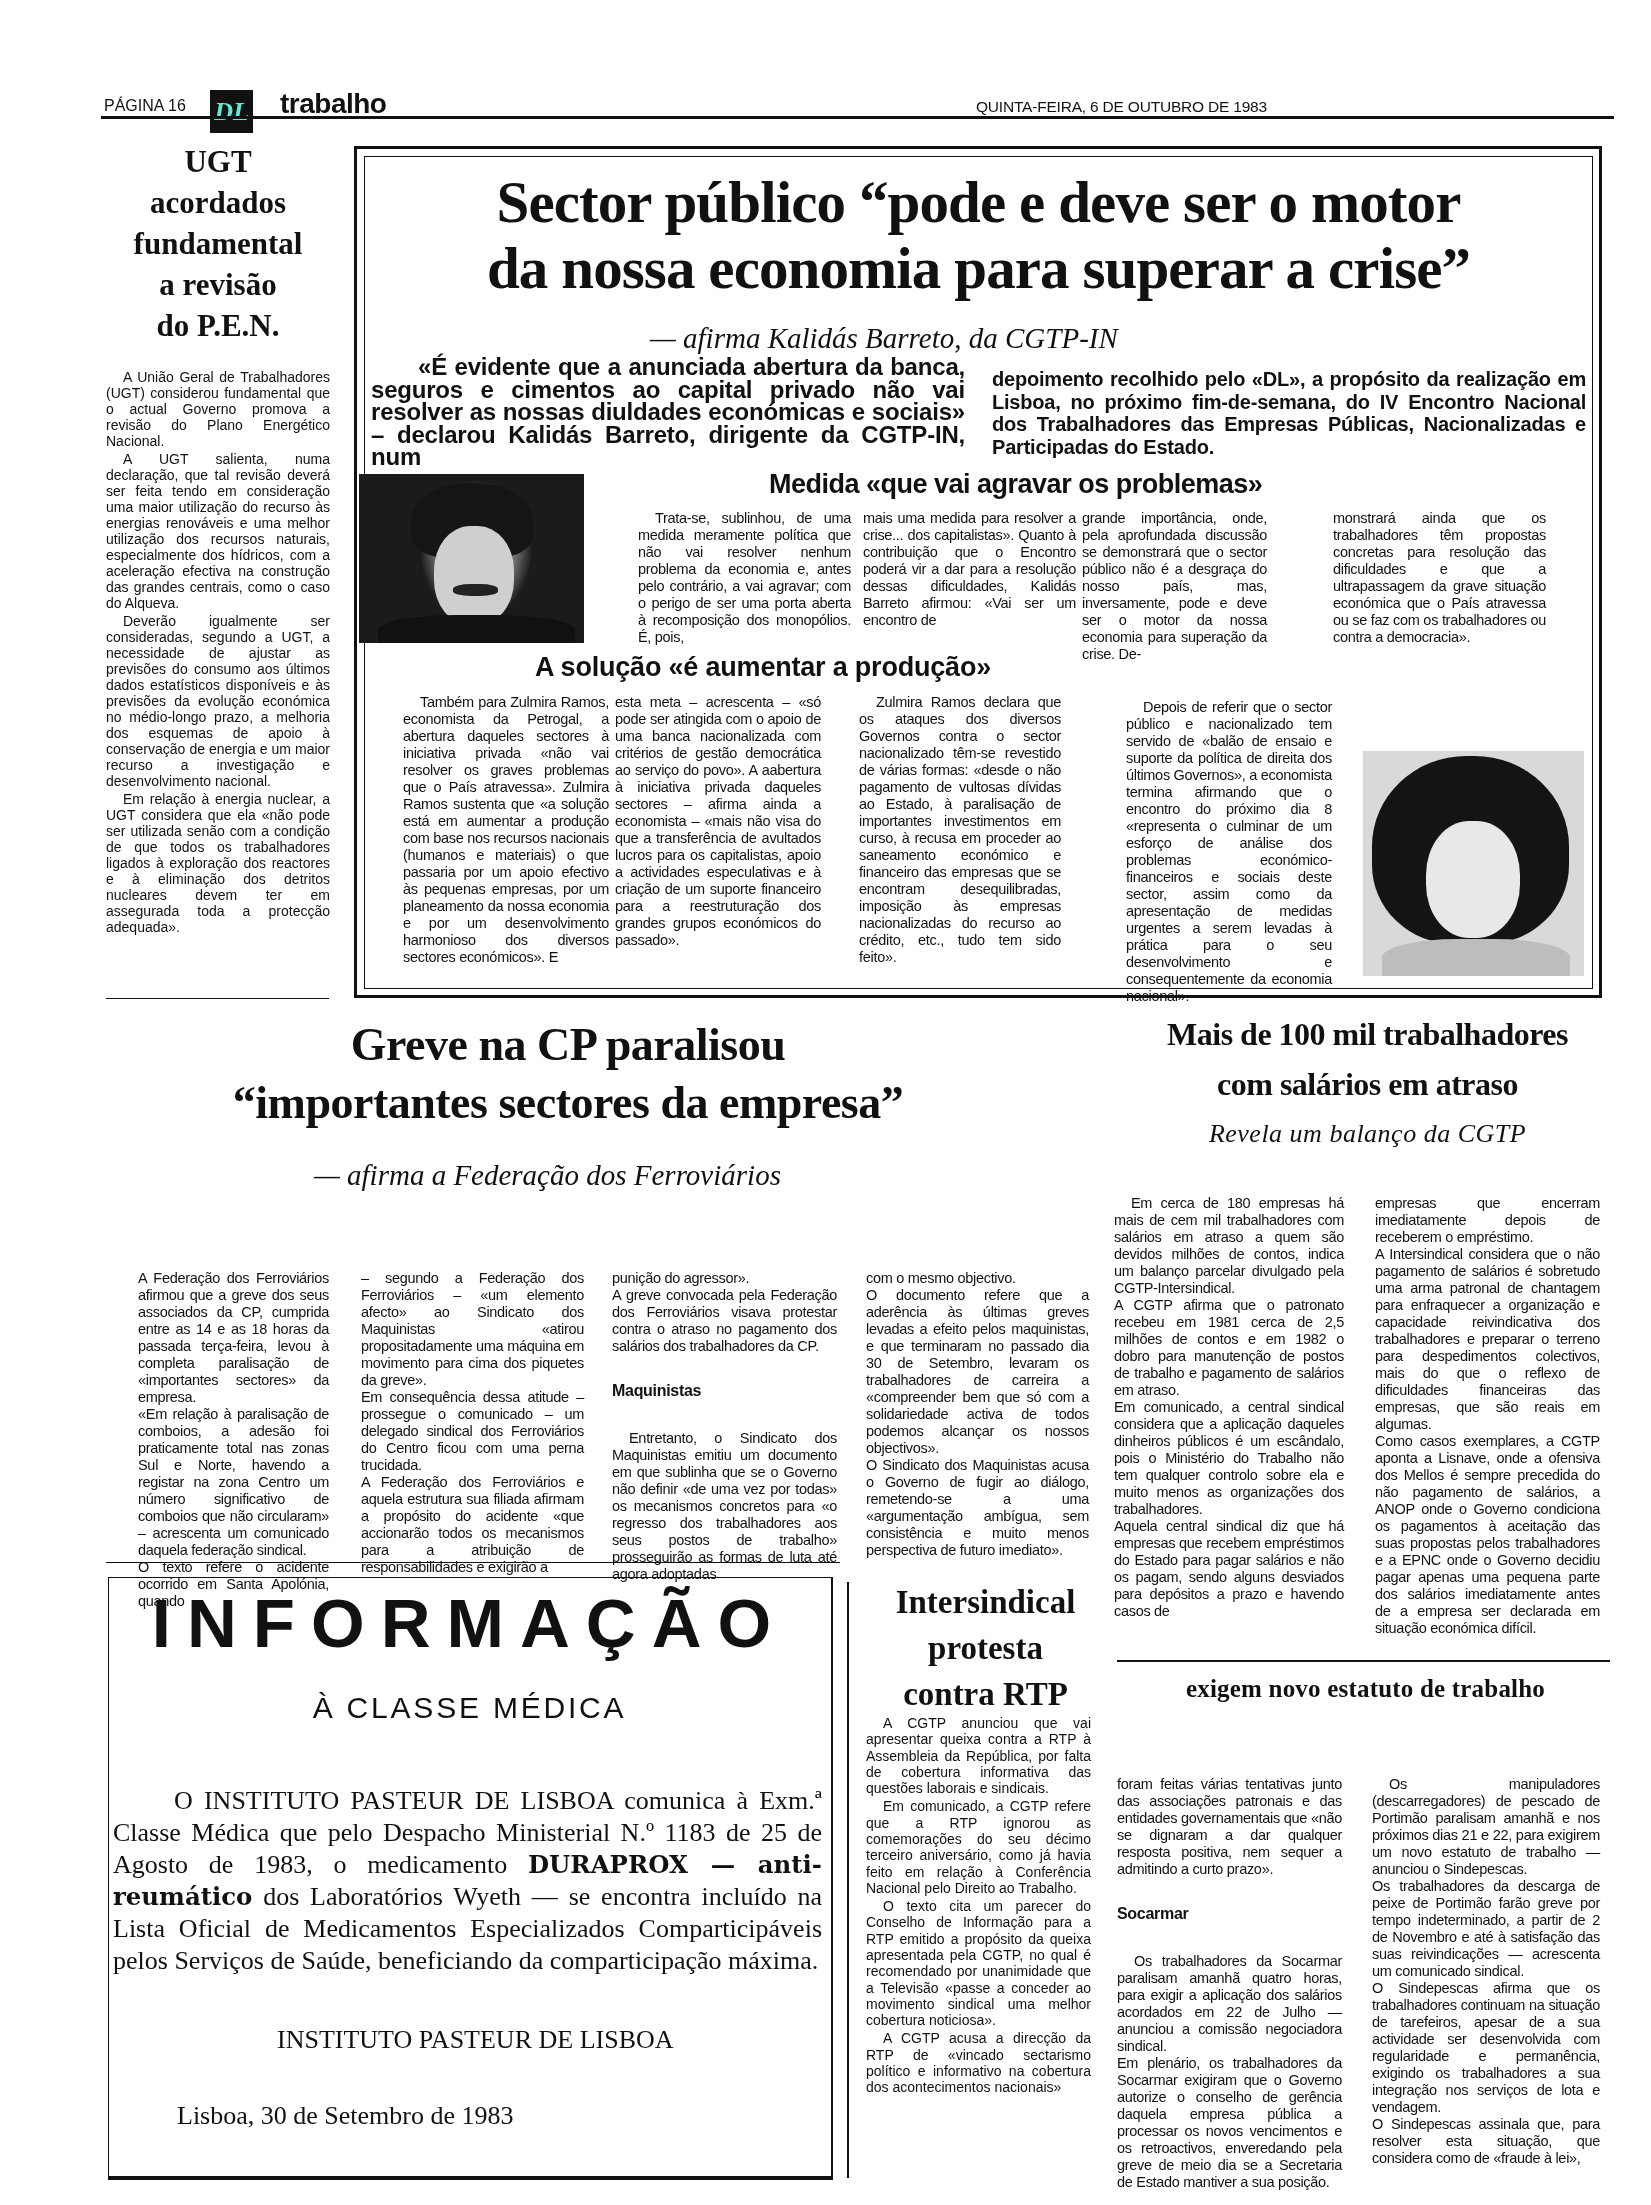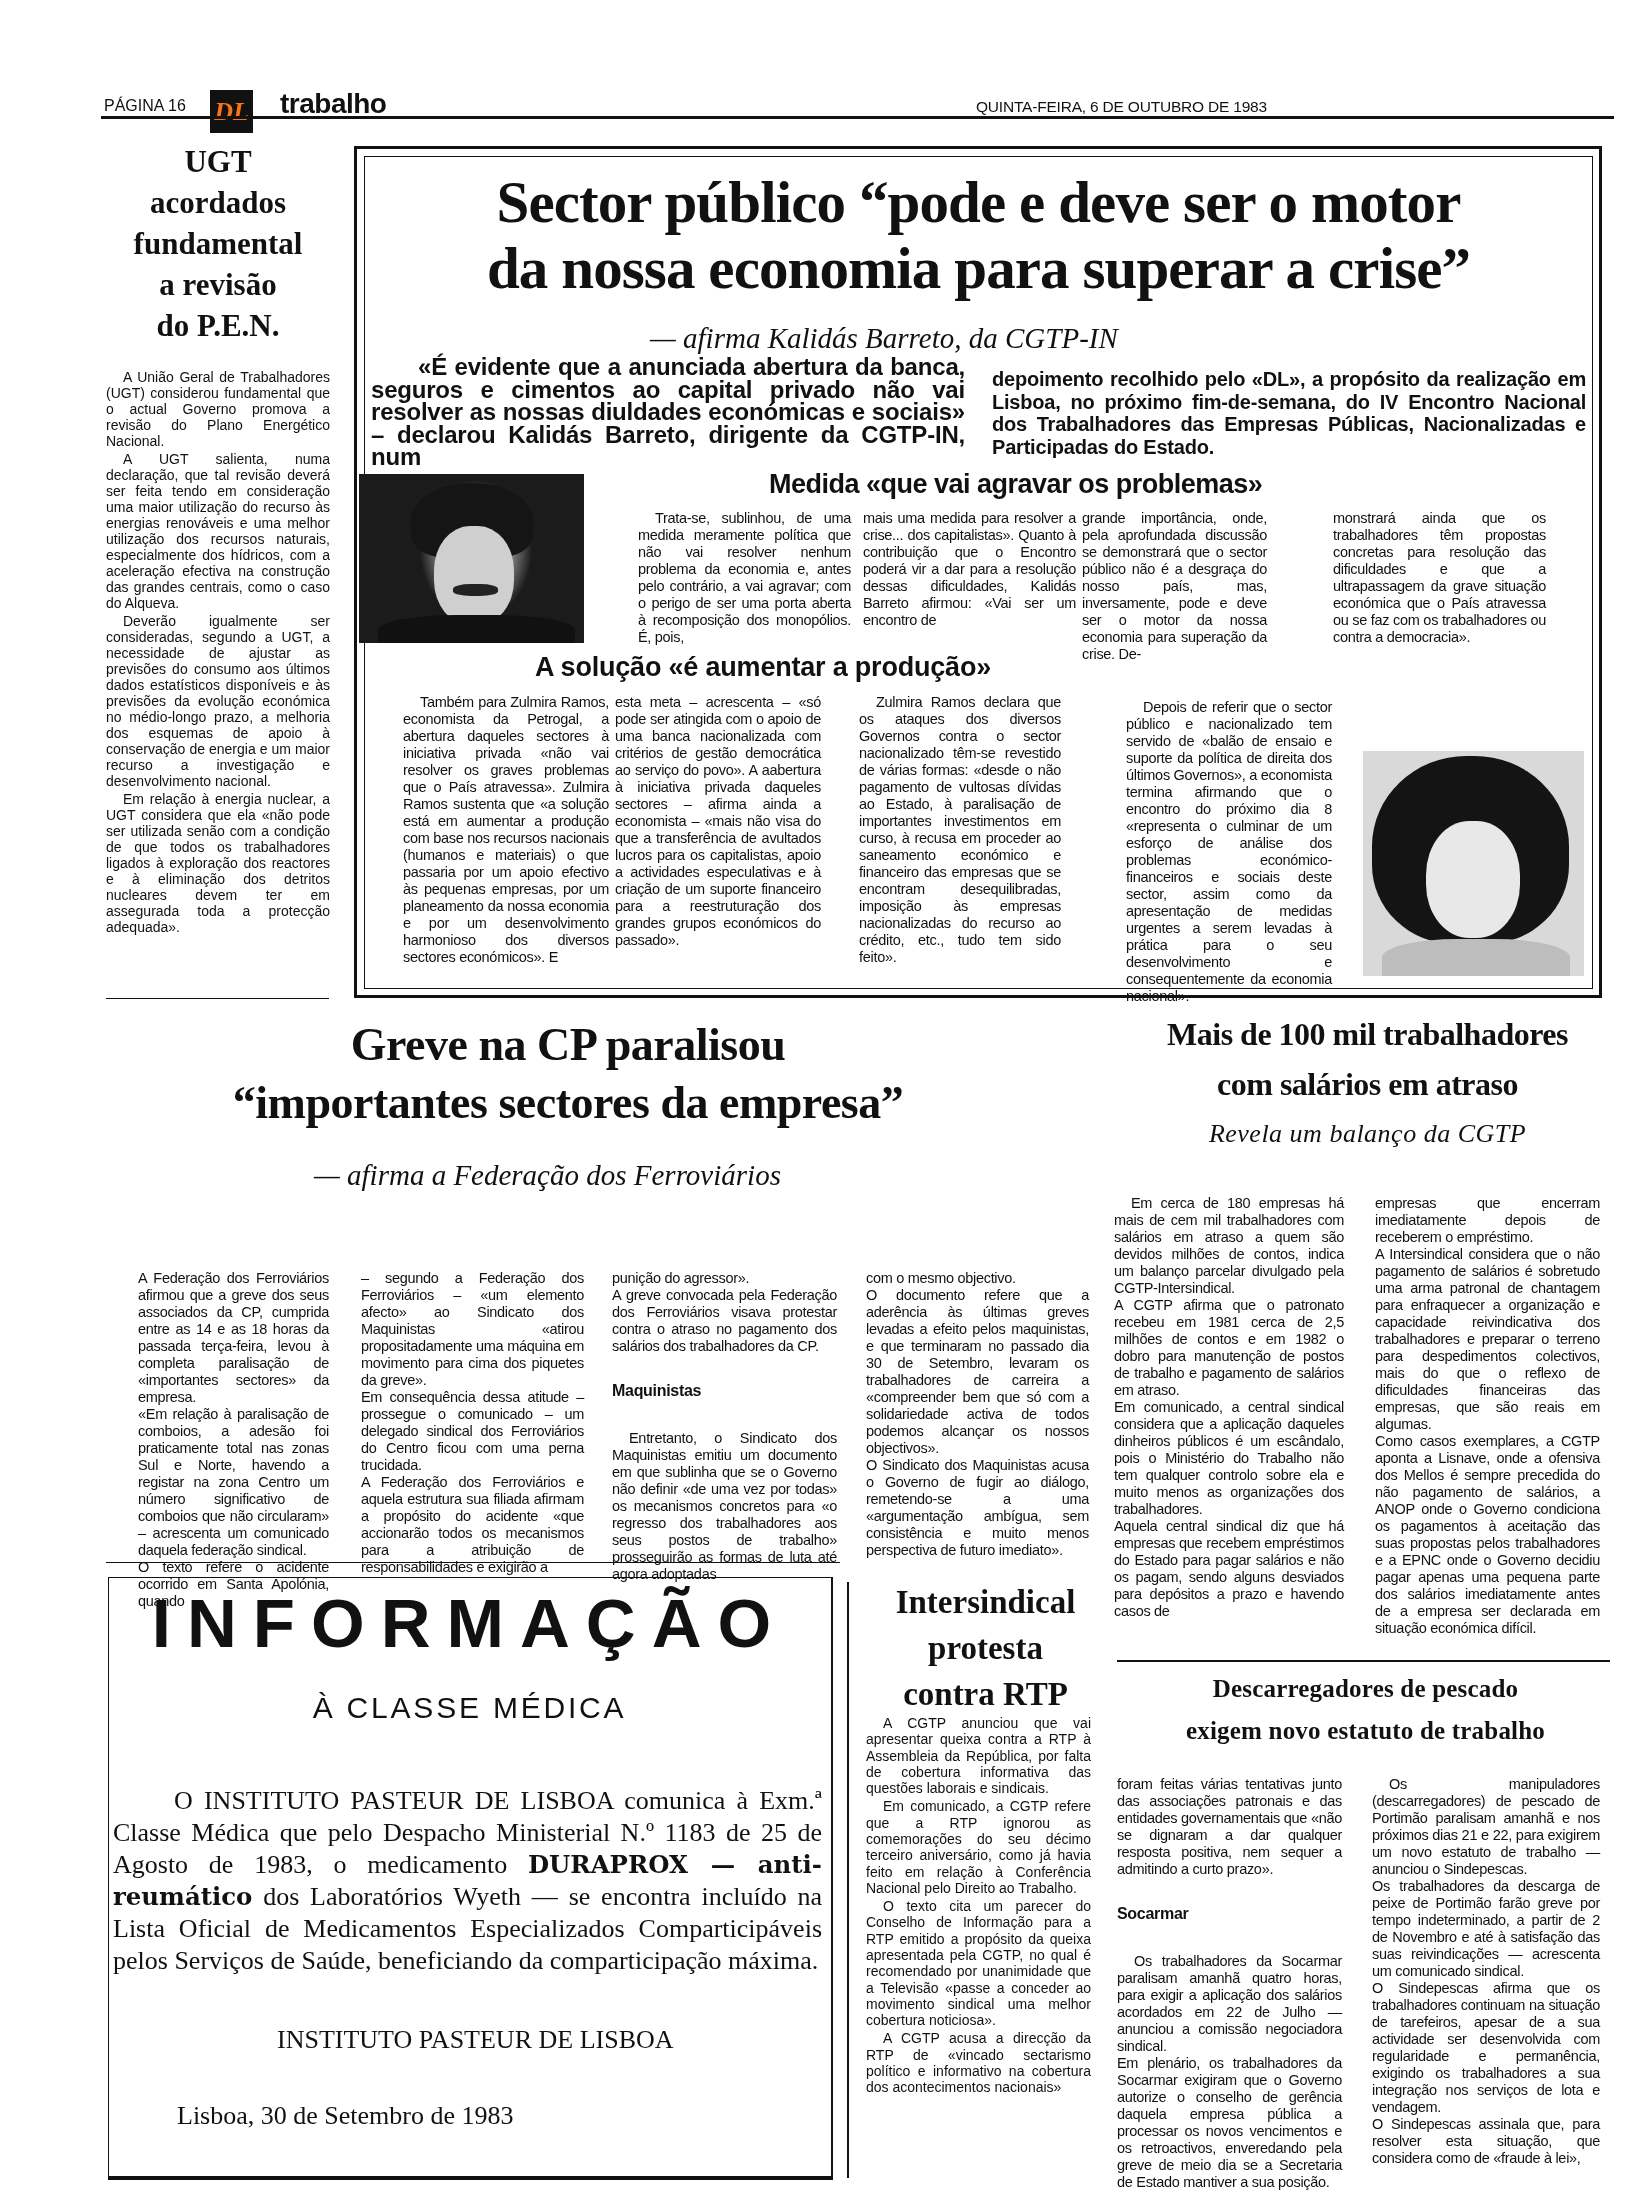--- a/index.html
+++ b/index.html
@@ -13,21 +13,21 @@
   .sans { font-family:Liberation Sans, sans-serif; }
   .rule { position:absolute; background:#111; }
   .photo { position:absolute; background:#222; overflow:hidden; }
   .subhead { font-weight:bold; font-size:16px; margin:10.3px 0 12.2px 0 !important; text-indent:0 !important; }
   .center { text-align:center; }
 </style>
 </head>
 <body>
 
 <div class="abs sans" style="left:104px;top:97px;font-size:16px;">PÁGINA 16</div>
-<div class="abs" style="left:210px;top:90px;width:43px;height:43px;background:#111;color:#f97316;font-family:'Liberation Serif',serif;font-style:italic;font-weight:bold;font-size:26px;line-height:43px;text-align:center;">DL</div>
+<div class="abs" style="left:210px;top:90px;width:43px;height:43px;background:#111;color:#5eead4;font-family:'Liberation Serif',serif;font-style:italic;font-weight:bold;font-size:26px;line-height:43px;text-align:center;">DL</div>
 <div class="abs sans" style="left:280px;top:88px;font-size:28px;font-weight:900;letter-spacing:-0.5px;">trabalho</div>
 <div class="abs sans" style="left:976px;top:98px;font-size:15.5px;letter-spacing:-0.2px;">QUINTA-FEIRA, 6 DE OUTUBRO DE 1983</div>
 <div class="rule" style="left:101px;top:116px;width:1513px;height:2.8px;"></div>
 
 <div class="abs serif center" style="left:96px;top:141px;width:244px;font-size:31px;font-weight:bold;line-height:41px;">
   <div>UGT</div>
   <div>acordados</div>
   <div>fundamental</div>
   <div>a revisão</div>
   <div>do P.E.N.</div>
@@ -164,21 +164,20 @@
   <div>contra RTP</div>
 </div>
 <div class="col" style="left:866px;top:1715px;width:225px;font-size:14px;line-height:16.3px;">
   <p>A CGTP anunciou que vai apresentar queixa contra a RTP à Assembleia da República, por falta de cobertura informativa das questões laborais e sindicais.</p>
   <p>Em comunicado, a CGTP refere que a RTP ignorou as comemorações do seu décimo terceiro aniversário, como já havia feito em relação à Conferência Nacional pelo Direito ao Trabalho.</p>
   <p>O texto cita um parecer do Conselho de Informação para a RTP emitido a propósito da queixa apresentada pela CGTP, no qual é recomendado por unanimidade que a Televisão «passe a conceder ao movimento sindical uma melhor cobertura noticiosa».</p>
   <p>A CGTP acusa a direcção da RTP de «vincado sectarismo político e informativo na cobertura dos acontecimentos nacionais»</p>
 </div>
 
 <div class="abs serif center" style="left:1112px;top:1668px;width:507px;font-size:25px;font-weight:bold;line-height:42px;letter-spacing:0.2px;">
-  <div>Descarregadores de pescado</div>
   <div>exigem novo estatuto de trabalho</div>
 </div>
 <div class="col narrow" style="left:1117px;top:1759px;width:225px;white-space:pre-line;">
   <p style="text-indent:0;">foram feitas várias tentativas junto das associações patronais e das entidades governamentais que «não se dignaram a dar qualquer resposta positiva, nem sequer a admitindo a curto prazo».</p>
   <p class="subhead sans">Socarmar</p>
   <p>Os trabalhadores da Socarmar paralisam amanhã quatro horas, para exigir a aplicação dos salários acordados em 22 de Julho — anunciou a comissão negociadora sindical.
 Em plenário, os trabalhadores da Socarmar exigiram que o Governo autorize o conselho de gerência daquela empresa pública a processar os novos vencimentos e os retroactivos, enveredando pela greve de meio dia se a Secretaria de Estado mantiver a sua posição.</p>
 </div>
 <div class="col narrow" style="left:1372px;top:1759px;width:228px;white-space:pre-line;">
   <p>Os manipuladores (descarregadores) de pescado de Portimão paralisam amanhã e nos próximos dias 21 e 22, para exigirem um novo estatuto de trabalho — anunciou o Sindepescas.

